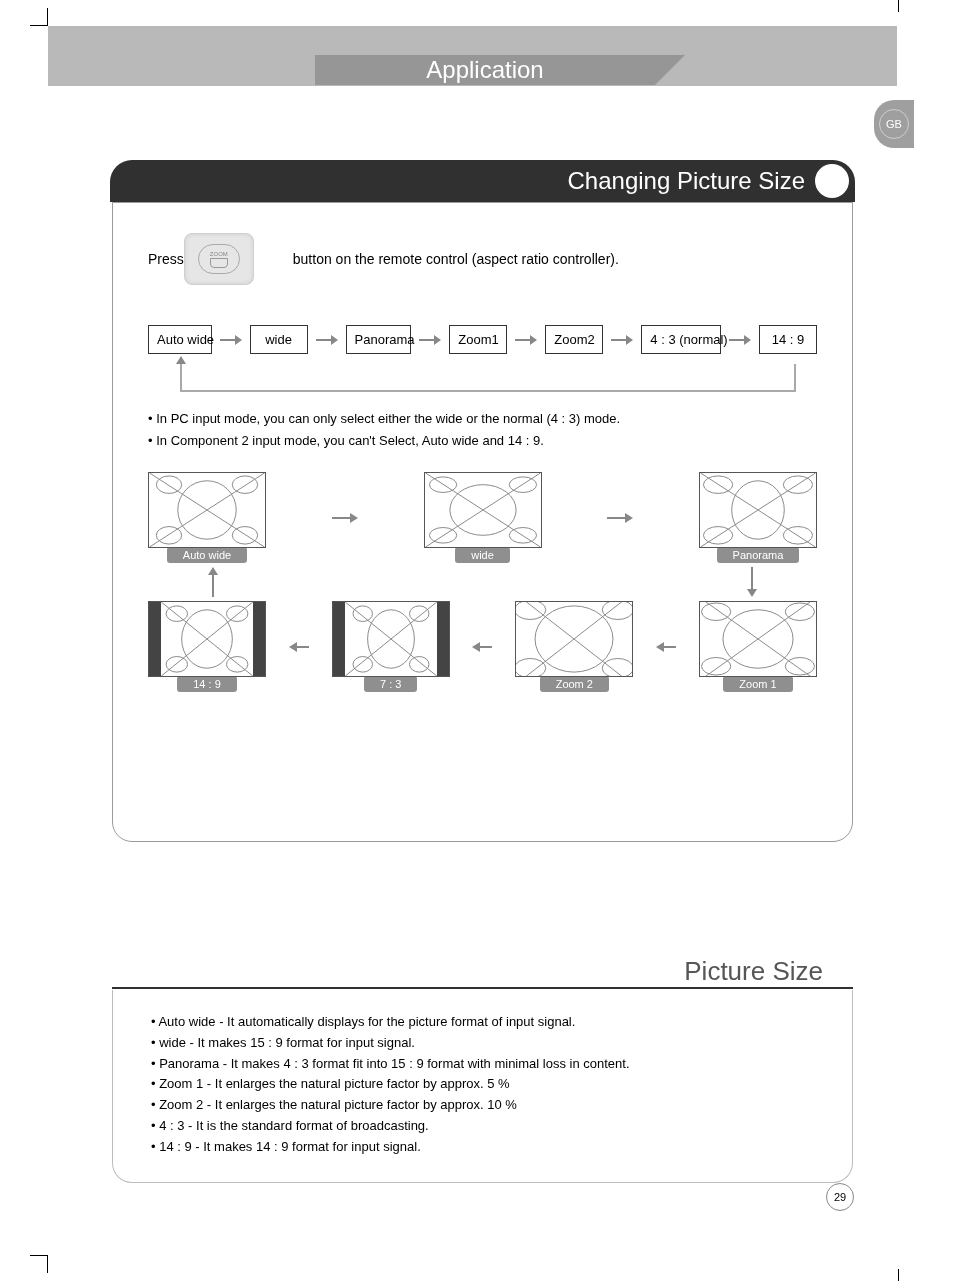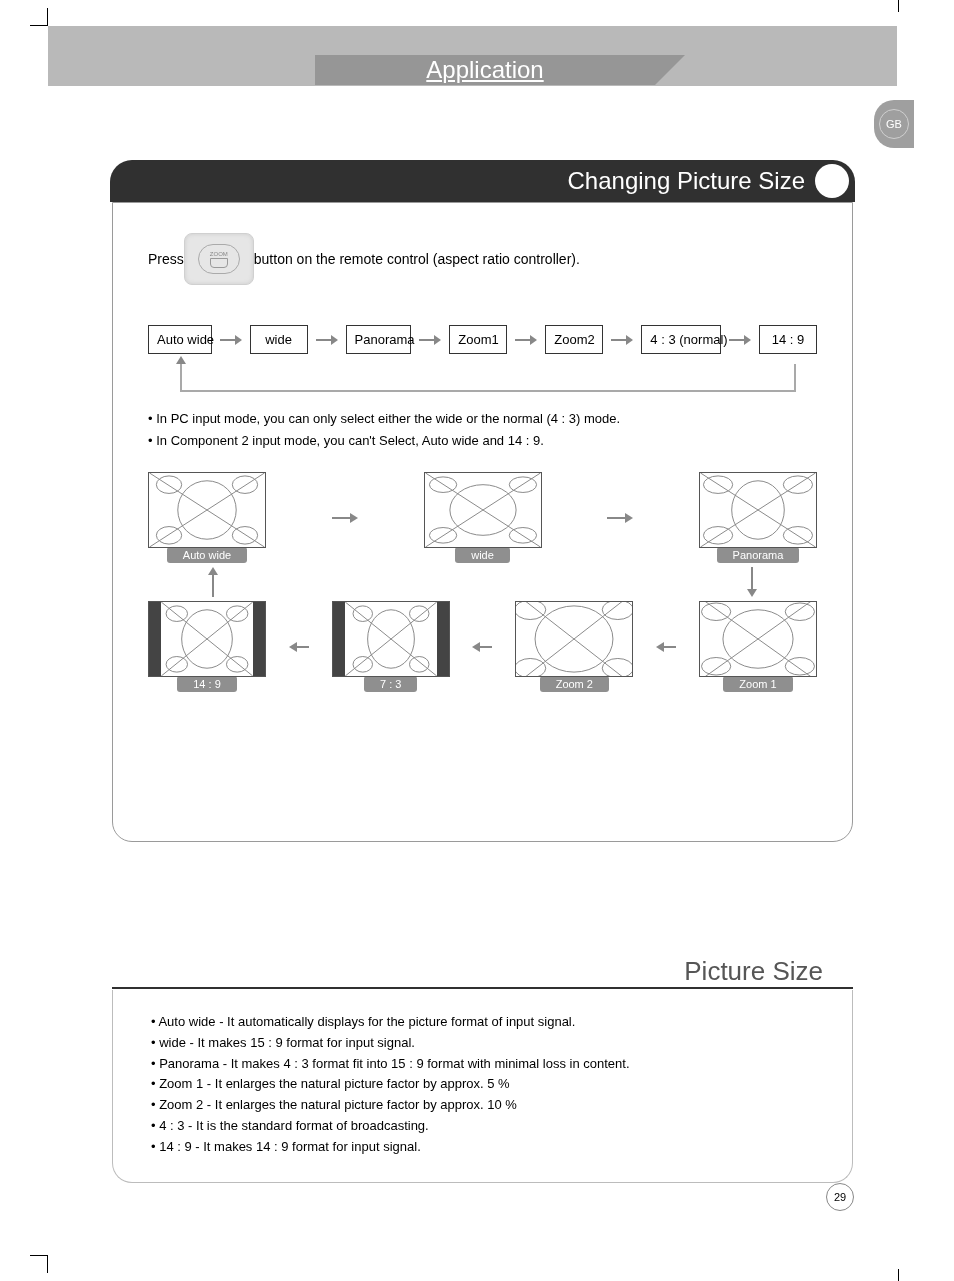--- a/index.html
+++ b/index.html
@@ -40,21 +40,20 @@
     top: 55px;
     left: 315px;
     width: 340px;
     height: 30px;
     background: #969696;
     color: #fff;
     font-size: 24px;
     text-align: center;
     line-height: 30px;
     font-weight: 300;
-    text-decoration: underline;
   }
   .app-title::after{
     content:'';
     position:absolute;
     right:-30px; top:0;
     width:0;height:0;
     border-top:30px solid #969696;
     border-right:30px solid transparent;
   }
   .gb-tab {
@@ -114,21 +113,21 @@
     border-radius:8px;
     display:flex;align-items:center;justify-content:center;
     box-shadow:inset 0 0 4px #ccc;
   }
   .zoom-btn .inner{
     width:42px;height:30px;border:1px solid #aaa;border-radius:16px;
     display:flex;flex-direction:column;align-items:center;justify-content:center;
     font-size:6px;color:#888;gap:1px;
   }
   .zoom-btn .inner .key{width:18px;height:10px;border:1px solid #999;border-radius:0 0 4px 4px;}
-  .instr-text{font-size:14px;}
+  .instr-text{font-size:14px;margin-left:39px;}
 
   .flow-row{
     display:flex;align-items:center;gap:8px;justify-content:flex-start;flex-wrap:nowrap;
     margin-bottom:10px;
   }
   .flow-box{
     border:1px solid #333;
     padding:6px 8px;
     font-size:13px;
     min-width:58px;

